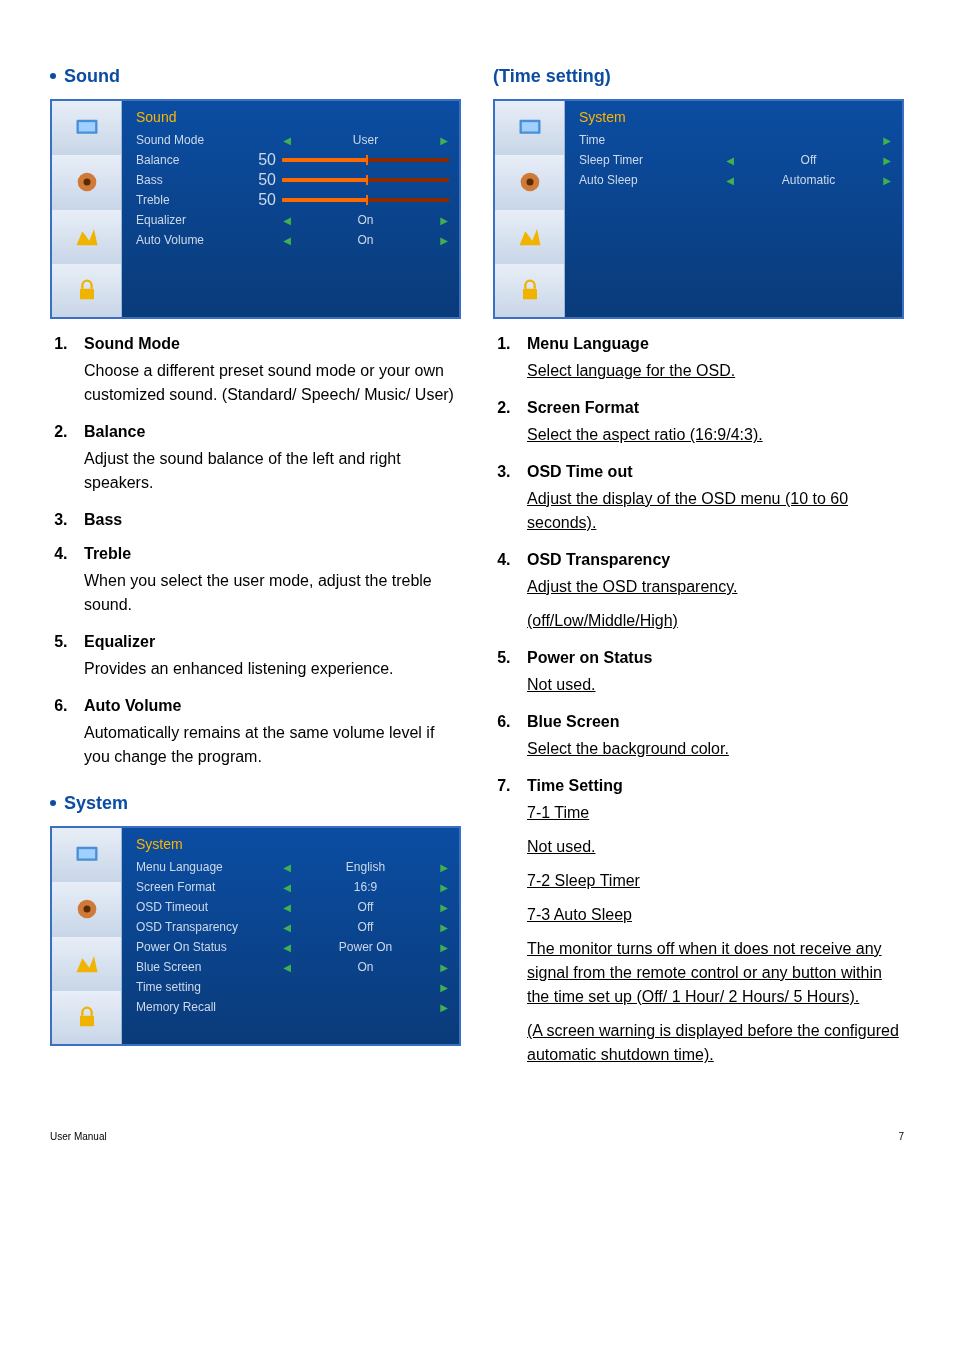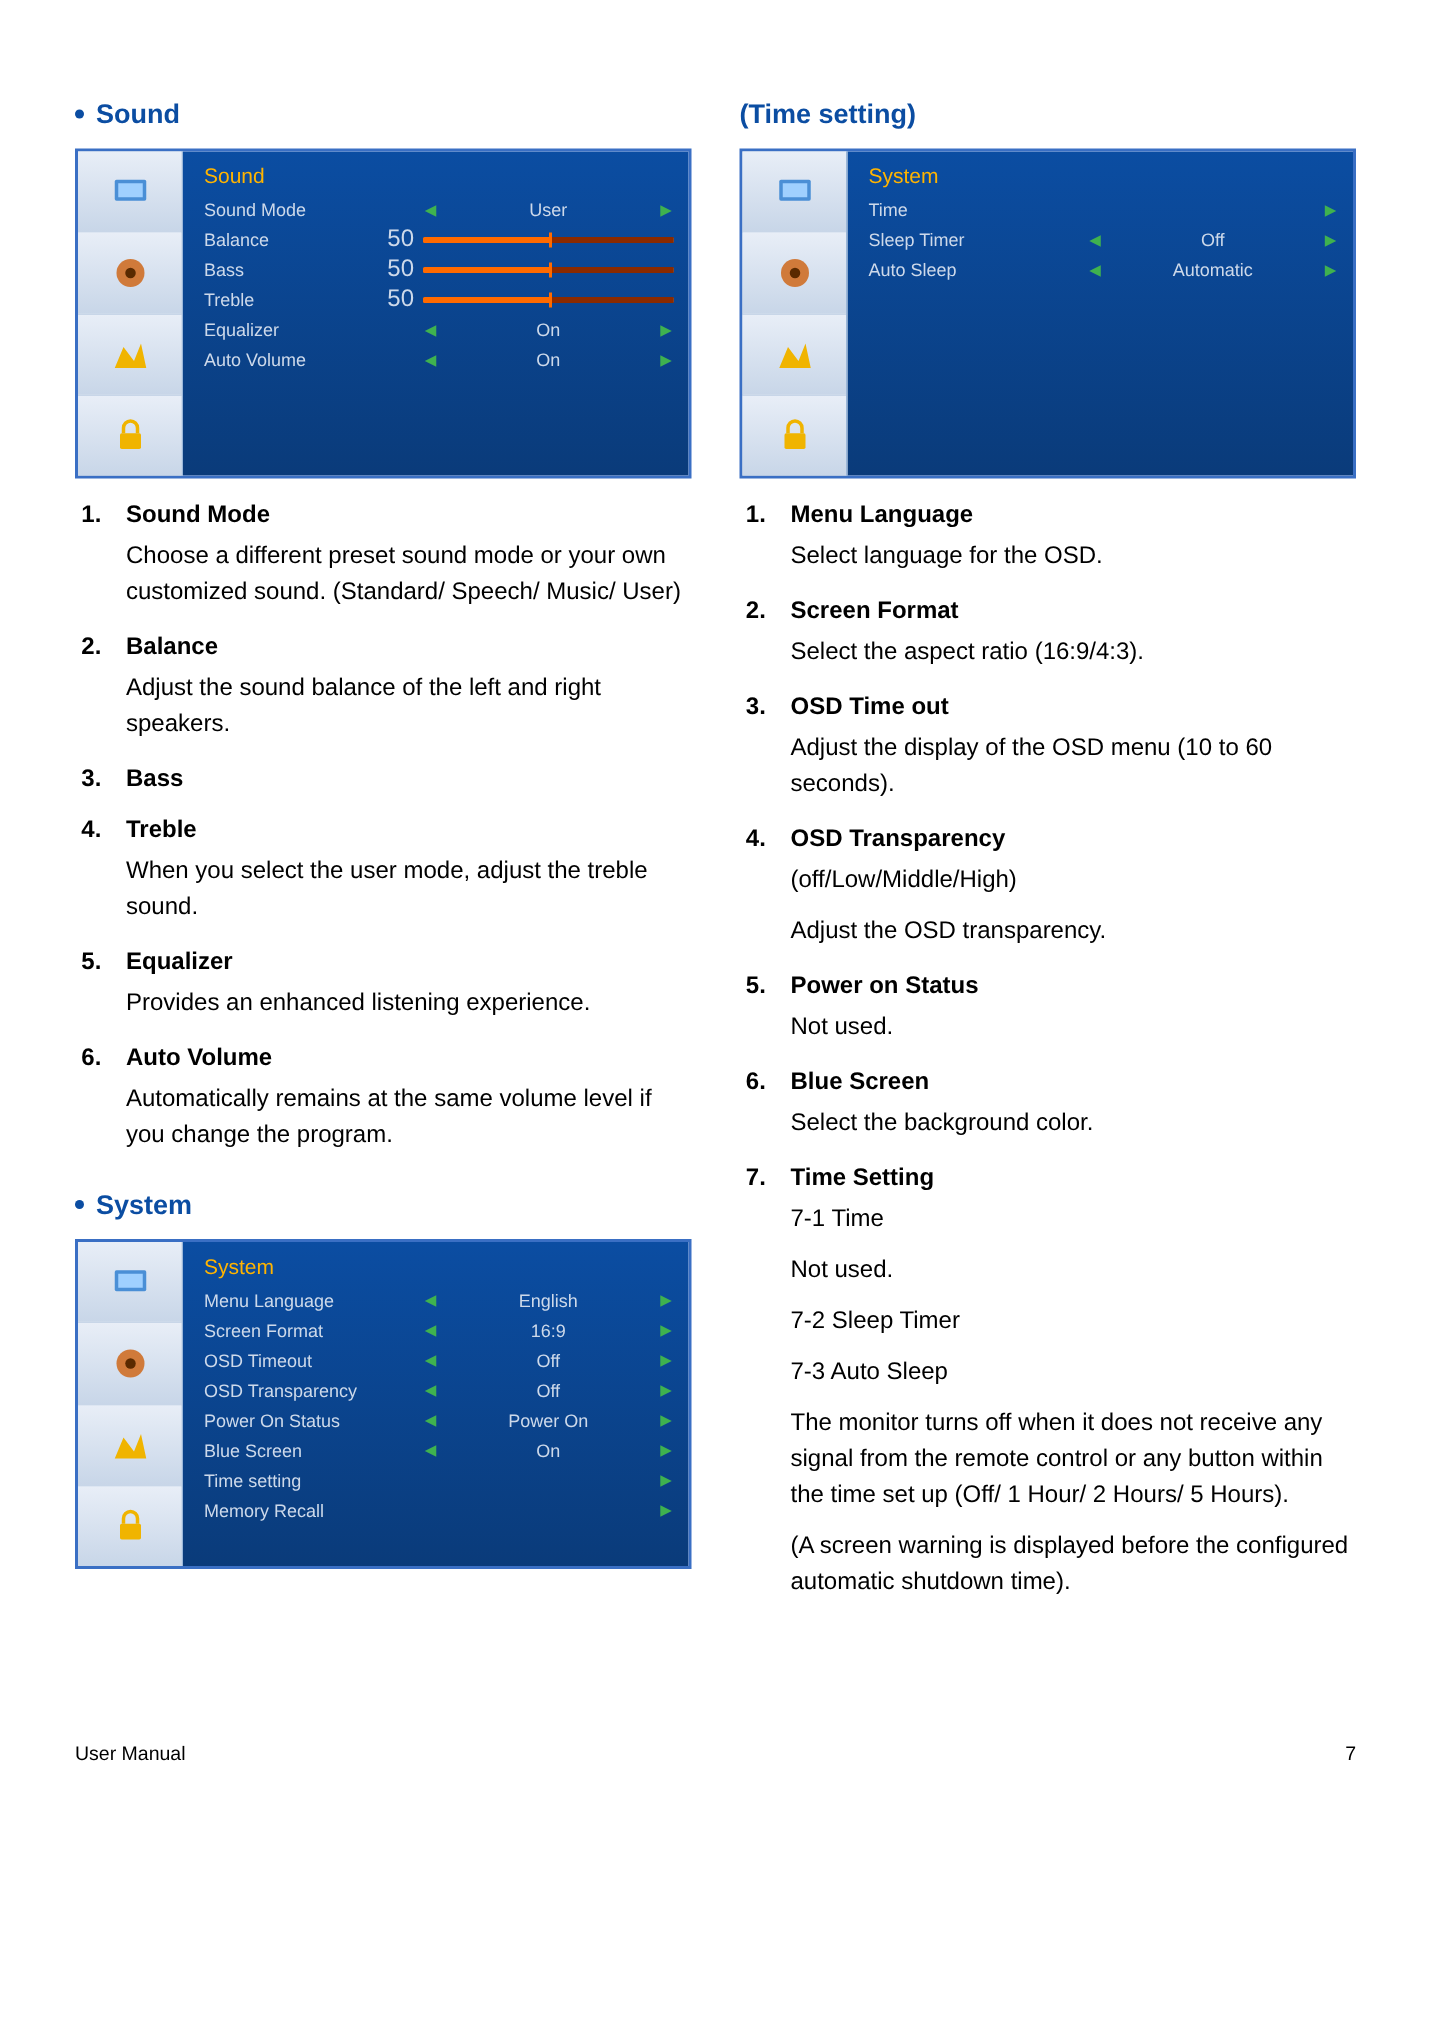--- a/index.html
+++ b/index.html
@@ -145,27 +145,26 @@
     margin-bottom: 16px;
     font-weight: bold;
     padding-left: 12px;
   }
   ol.desc > li::marker { font-weight: bold; }
   .desc-body {
     font-weight: normal;
     margin-top: 6px;
     line-height: 1.5;
   }
-  .desc-body p { margin: 6px 0 10px 0; }
+  .desc-body p { margin: 6px 0 10px 0; text-decoration: underline; }
   .footer {
     display: flex;
     justify-content: space-between;
     padding: 0 50px 40px 50px;
-    font-size: 13px;
-    margin-top: 30px;
+    font-size: 10px;
   }
   .inline-user { font-weight: bold; }
 </style>
 </head>
 <body>
 
 <div class="page">
   <div class="columns">
 
     <div class="col">
@@ -439,22 +438,22 @@
           <li><span>Menu Language</span><div class="desc-body">
               <p>Select language for the OSD.</p>
             </div></li>
           <li><span>Screen Format</span><div class="desc-body">
               <p>Select the aspect ratio (16:9/4:3).</p>
             </div></li>
           <li><span>OSD Time out</span><div class="desc-body">
               <p>Adjust the display of the OSD menu (10 to 60 seconds).</p>
             </div></li>
           <li><span>OSD Transparency</span><div class="desc-body">
+              <p>Adjust the OSD transparency.</p>
               <p>(off/Low/Middle/High)</p>
-              <p>Adjust the OSD transparency.</p>
             </div></li>
           <li><span>Power on Status</span><div class="desc-body">
               <p>Not used.</p>
             </div></li>
           <li><span>Blue Screen</span><div class="desc-body">
               <p>Select the background color.</p>
             </div></li>
           <li><span>Time Setting</span><div class="desc-body">
               <p>7-1  Time</p>
               <p>Not used.</p>

